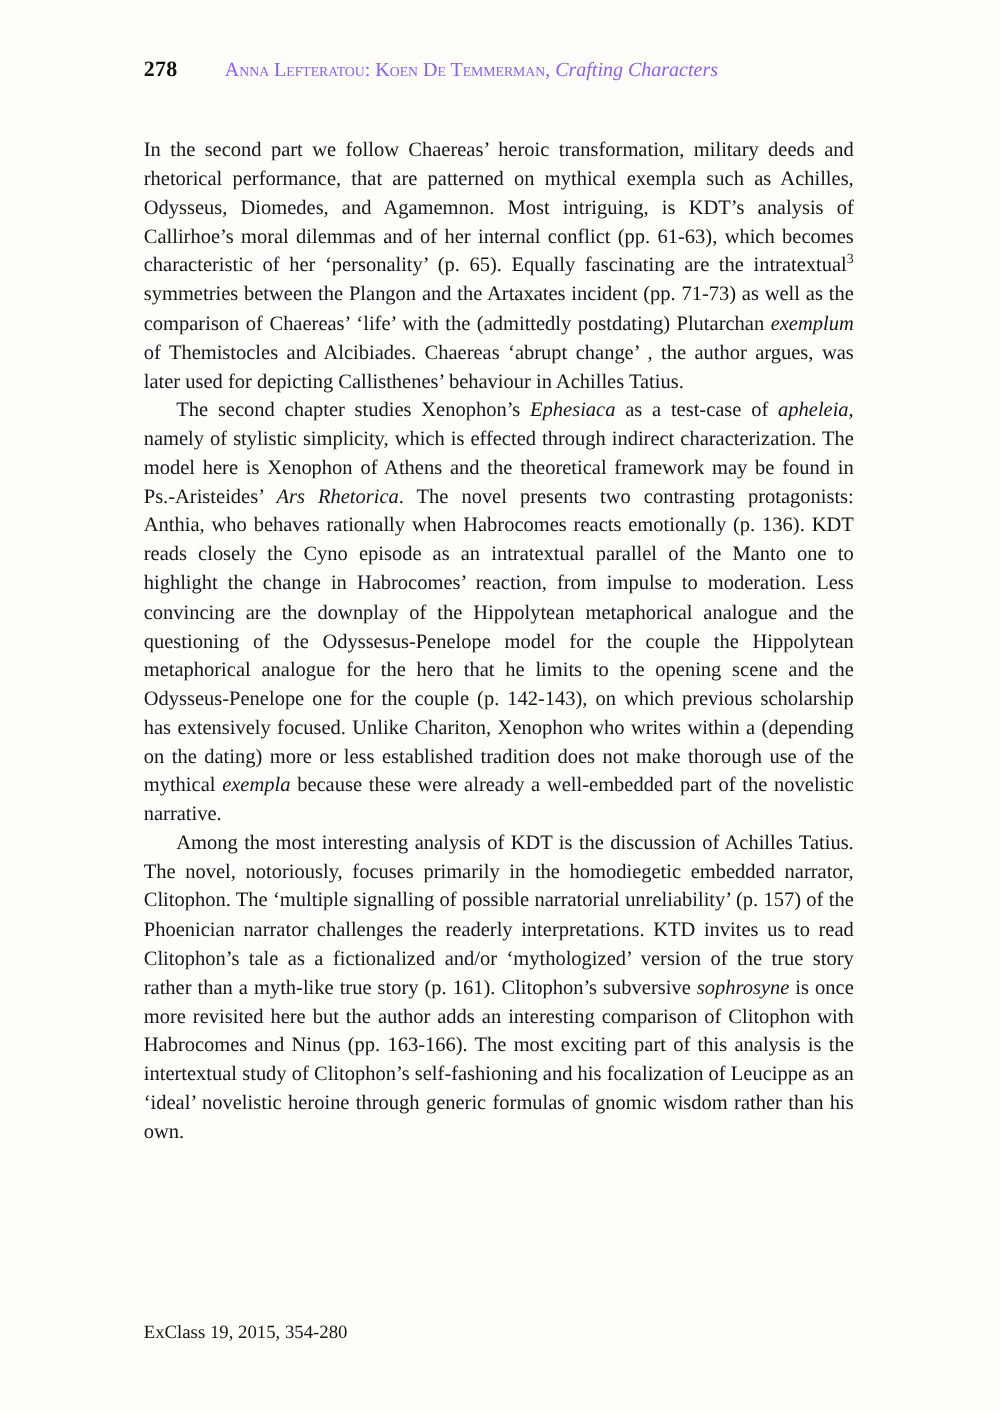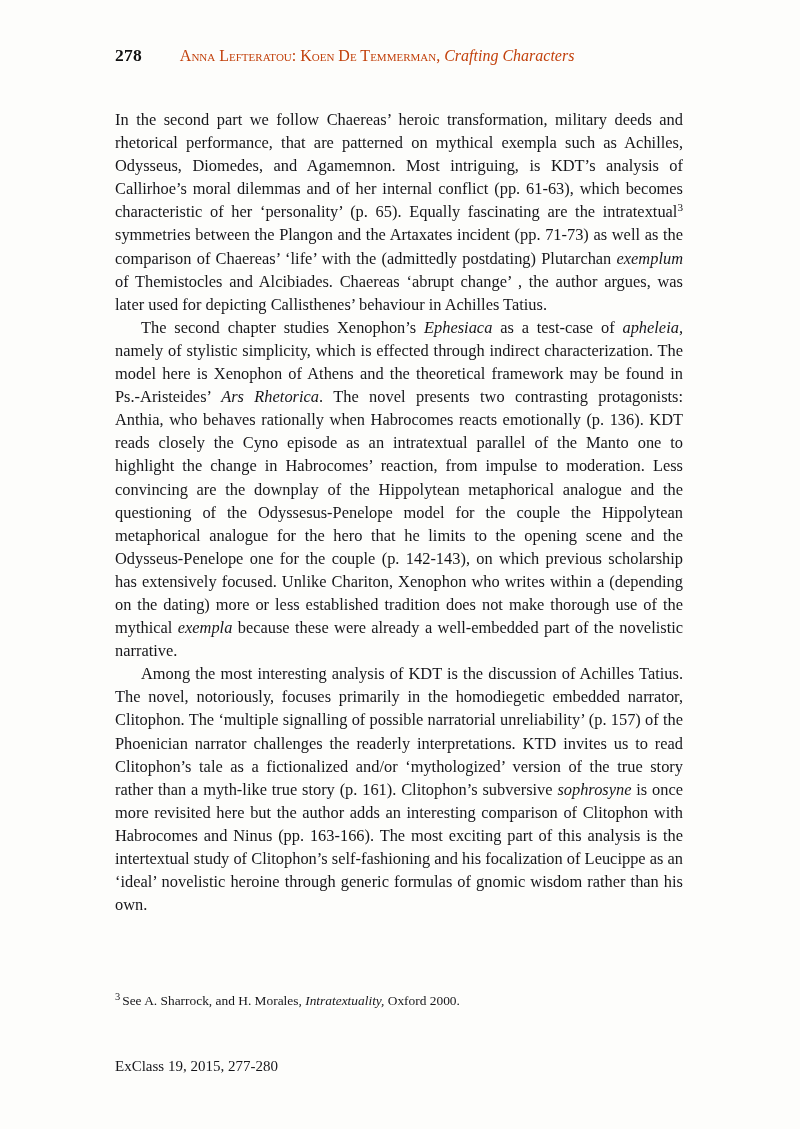--- a/index.html
+++ b/index.html
@@ -32,21 +32,21 @@
   }
   .folio {
     font-size: 17.5px;
     font-weight: bold;
     letter-spacing: 0.2px;
     color: #111;
   }
   .runhead {
     margin-left: 34px;
     font-size: 16px;
-    color: #c2410c;
+    color: #8b5cf6;
     text-align: center;
   }
   .sc {
     font-variant: small-caps;
   }
   .runhead .title-italic {
     font-style: italic;
   }
   .body {
     position: absolute;
@@ -111,21 +111,18 @@
       <span class="title-italic">Crafting Characters</span>
     </span>
   </div>
 
   <div class="body">
     <p>In the second part we follow Chaereas’ heroic transformation, military deeds and rhetorical performance, that are patterned on mythical exempla such as Achilles, Odysseus, Diomedes, and Agamemnon. Most intriguing, is KDT’s analysis of Callirhoe’s moral dilemmas and of her internal conflict (pp. 61-63), which becomes characteristic of her ‘personality’ (p. 65). Equally fascinating are the intratextual<sup>3</sup> symmetries between the Plangon and the Artaxates incident (pp. 71-73) as well as the comparison of Chaereas’ ‘life’ with the (admittedly postdating) Plutarchan <i>exemplum</i> of Themistocles and Alcibiades. Chaereas ‘abrupt change’ , the author argues, was later used for depicting Callisthenes’ behaviour in Achilles Tatius.</p>
     <p class="indent">The second chapter studies Xenophon’s <i>Ephesiaca</i> as a test-case of <i>apheleia,</i> namely of stylistic simplicity, which is effected through indirect characterization. The model here is Xenophon of Athens and the theoretical framework may be found in Ps.-Aristeides’ <i>Ars Rhetorica</i>. The novel presents two contrasting protagonists: Anthia, who behaves rationally when Habrocomes reacts emotionally (p. 136). KDT reads closely the Cyno episode as an intratextual parallel of the Manto one to highlight the change in Habrocomes’ reaction, from impulse to moderation. Less convincing are the downplay of the Hippolytean metaphorical analogue and the questioning of the Odyssesus-Penelope model for the couple  the Hippolytean metaphorical analogue for the hero that he limits to the opening scene and the Odysseus-Penelope one for the couple (p. 142-143), on which previous scholarship has extensively focused. Unlike Chariton, Xenophon who writes within a (depending on the dating) more or less established tradition does not make thorough use of the mythical <i>exempla</i> because these were already a well-embedded part of the novelistic narrative.</p>
     <p class="indent">Among the most interesting analysis of KDT is the discussion of Achilles Tatius. The novel, notoriously, focuses primarily in the homodiegetic embedded narrator, Clitophon. The ‘multiple signalling of possible narratorial unreliability’ (p. 157) of the Phoenician narrator challenges the readerly interpretations. KTD invites us to read Clitophon’s tale as a fictionalized and/or ‘mythologized’ version of the  true story rather than a myth-like true story (p. 161). Clitophon’s subversive <i>sophrosyne</i> is once more revisited here but the author adds an interesting comparison of Clitophon with Habrocomes and Ninus (pp. 163-166). The most exciting part of this analysis is the intertextual study of Clitophon’s self-fashioning and his focalization of Leucippe as an ‘ideal’ novelistic heroine through generic formulas of gnomic wisdom rather than his own.</p>
   </div>
 
-  <div class="footnote">
-    <span class="fn-num">3</span><span>See A. Sharrock, and H. Morales, <i>Intratextuality,</i> Oxford 2000.</span>
-  </div>
 
   <div class="footer">
-    <span class="journal">ExClass</span><span> 19, 2015, 277-280</span>
+    <span class="journal">ExClass</span><span> 19, 2015, 354-280</span>
   </div>
 
 </div>
 
 </body></html>

